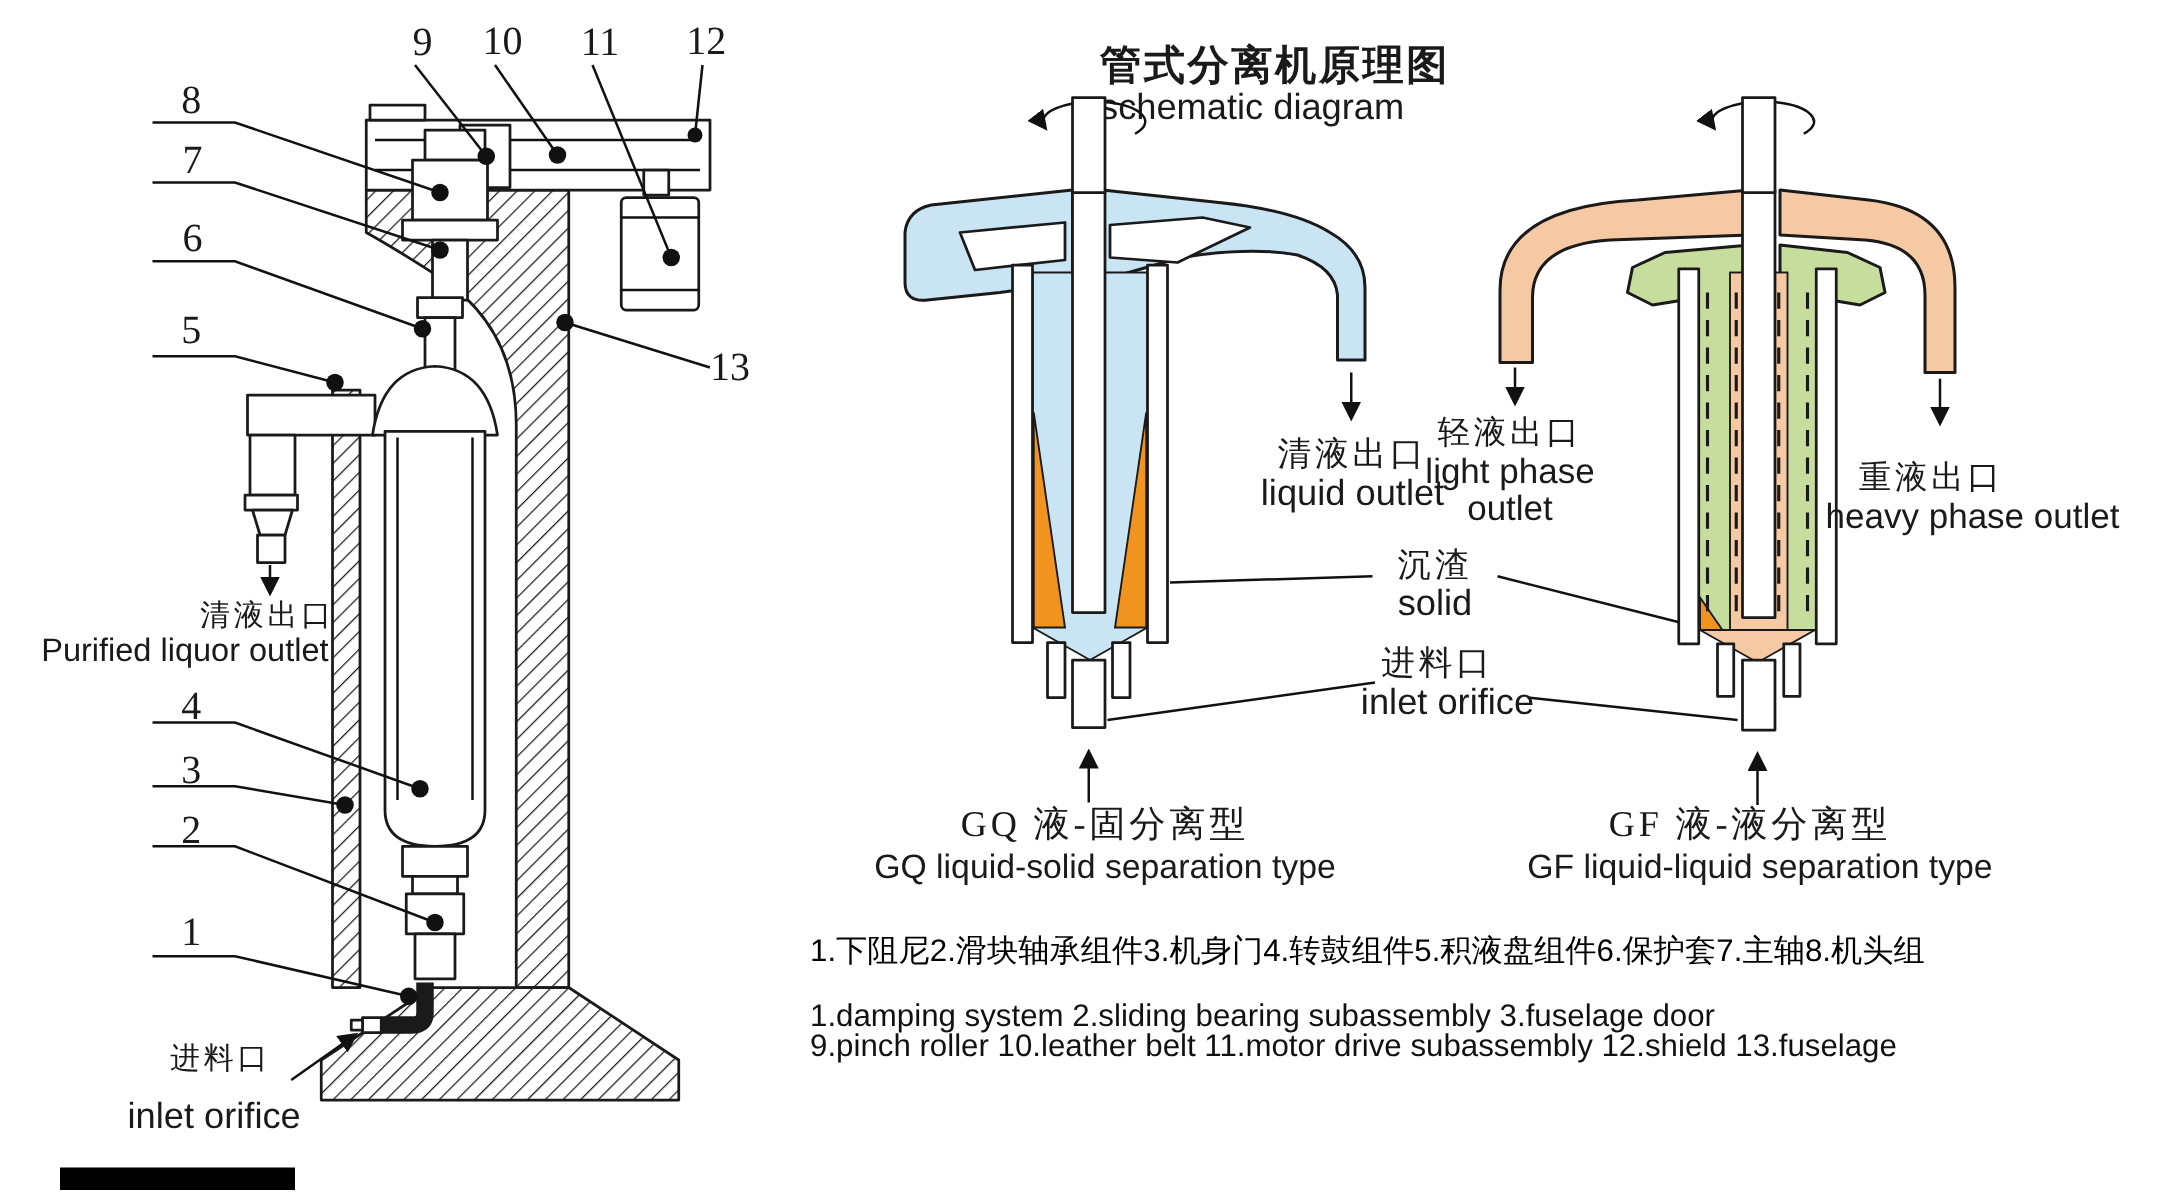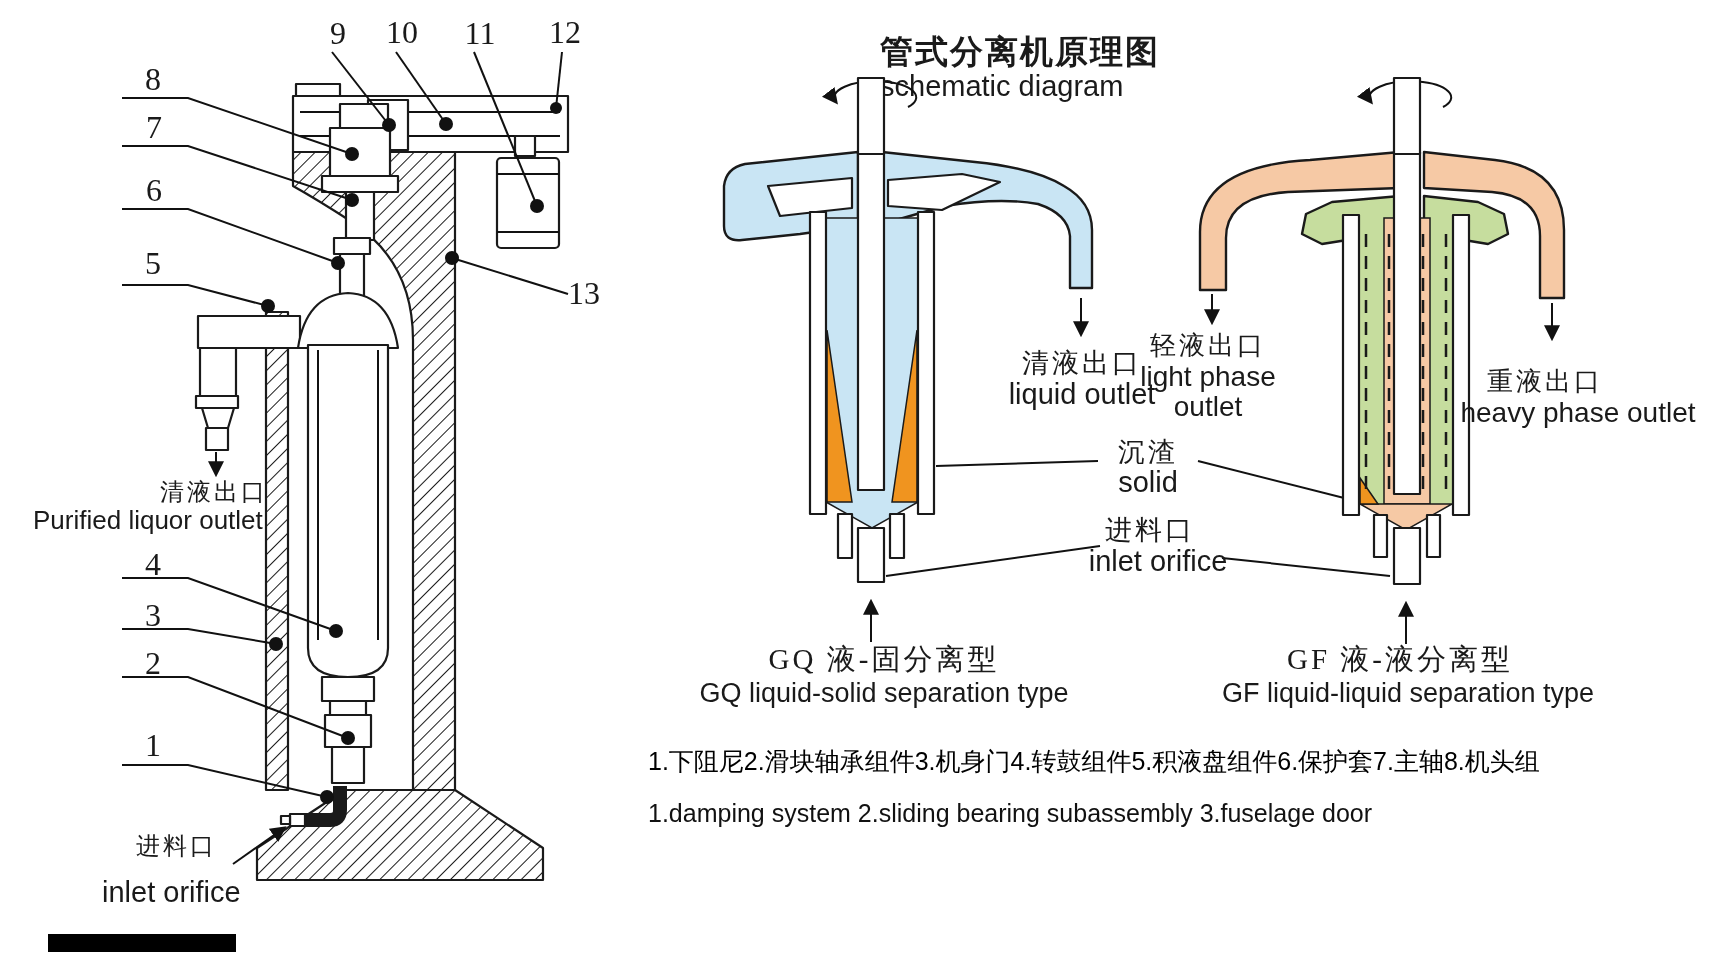--- a/index.html
+++ b/index.html
@@ -214,15 +214,16 @@
       <text class="sv-zh" x="1400" y="669" font-size="29" text-anchor="middle">GF 液-液分离型</text>
       <text class="sv-en" x="1408" y="702" font-size="27" text-anchor="middle">GF liquid-liquid separation type</text>
     </g>
   </svg>
 
   <div class="abs parts-zh">
     <div>1.下阻尼2.滑块轴承组件3.机身门4.转鼓组件5.积液盘组件6.保护套7.主轴8.机头组</div>
   </div>
   <div class="abs parts-en">
     <div>1.damping system 2.sliding bearing subassembly 3.fuselage door</div>
+    <div>9.pinch roller 10.leather belt 11.motor drive subassembly 12.shield 13.fuselage</div>
   </div>
 
 </div>
 
 </body></html>

